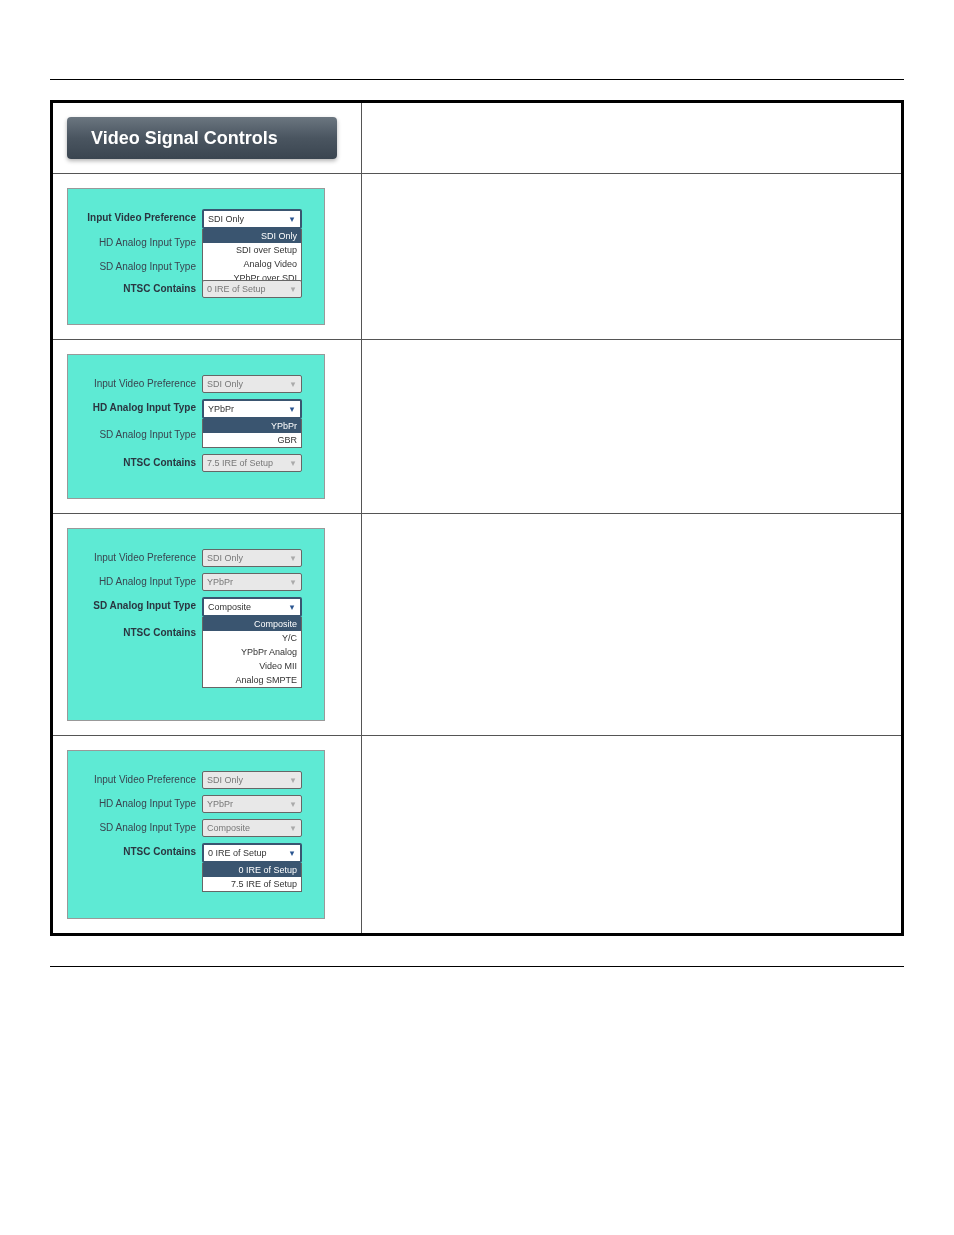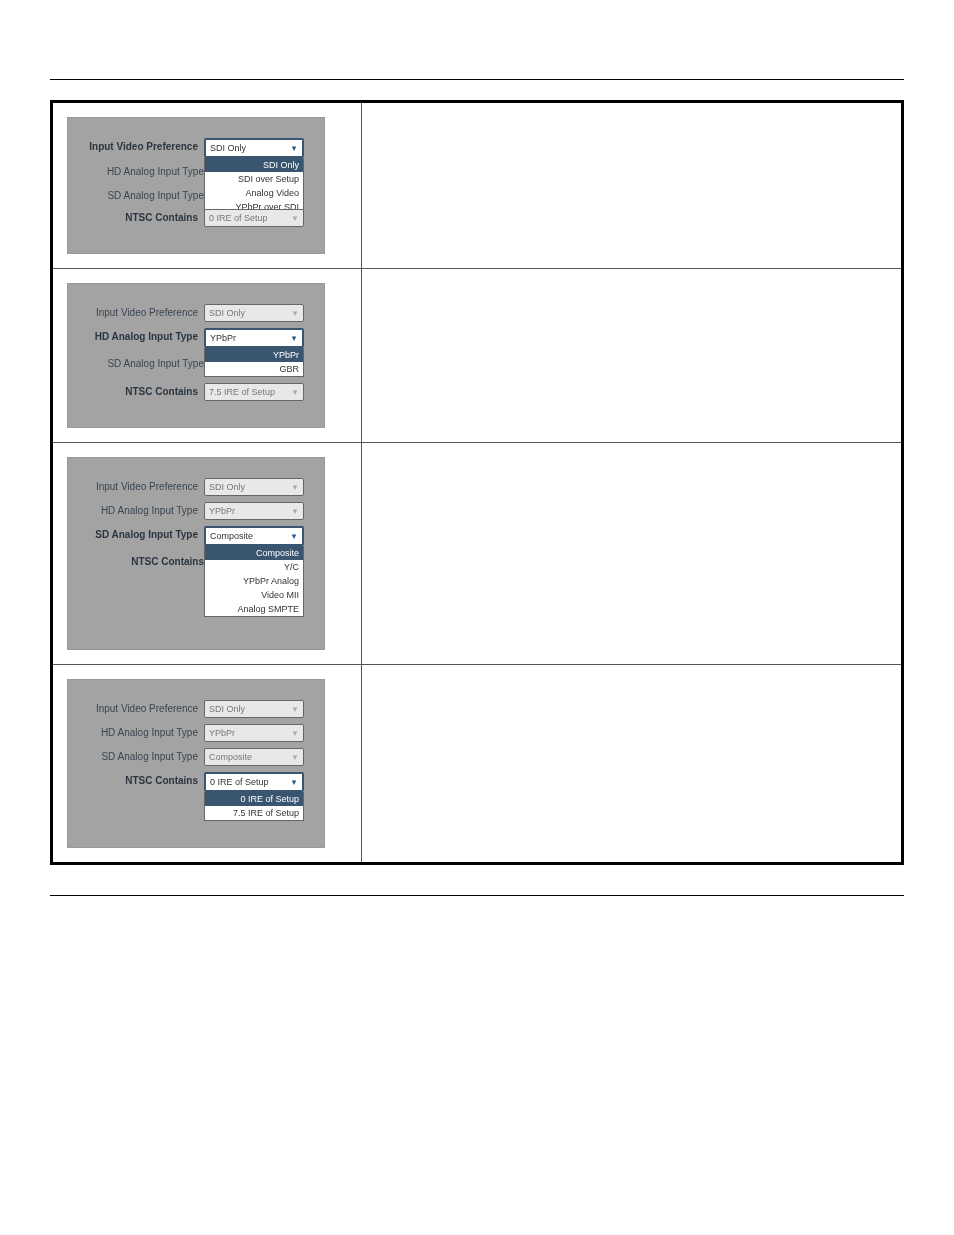--- a/index.html
+++ b/index.html
@@ -42,23 +42,23 @@
     border-radius: 4px;
     color: #fff;
     font-size: 18px;
     font-weight: bold;
     display: flex;
     align-items: center;
     padding-left: 24px;
     box-shadow: 0 2px 4px rgba(0,0,0,0.3);
   }
   .control-panel {
-    background: #a3a3a3;
+    background: #5eead4;
     border: 1px solid #999;
-    padding: 20px 20px;
+    padding: 20px 12px;
     width: 258px;
   }
   .control-row {
     display: flex;
     align-items: flex-start;
     margin-bottom: 6px;
   }
   .control-label {
     width: 122px;
     text-align: right;
@@ -126,20 +126,28 @@
   }
 </style>
 </head>
 <body>
 
 <div class="page-header"></div>
 
 <table class="main-table">
   <tbody>
 
+    <tr>
+      <td class="left-cell">
+        <div class="title-banner">
+          <span>Video Signal Controls</span>
+        </div>
+      </td>
+      <td class="right-cell"></td>
+    </tr>
 
     <tr>
       <td class="left-cell">
         <div class="control-panel">
 
           <div class="control-row">
             <div class="control-label bold">Input Video Preference</div>
             <div class="dropdown-wrap">
               <div class="dropdown active">
                 <span>SDI Only</span>

